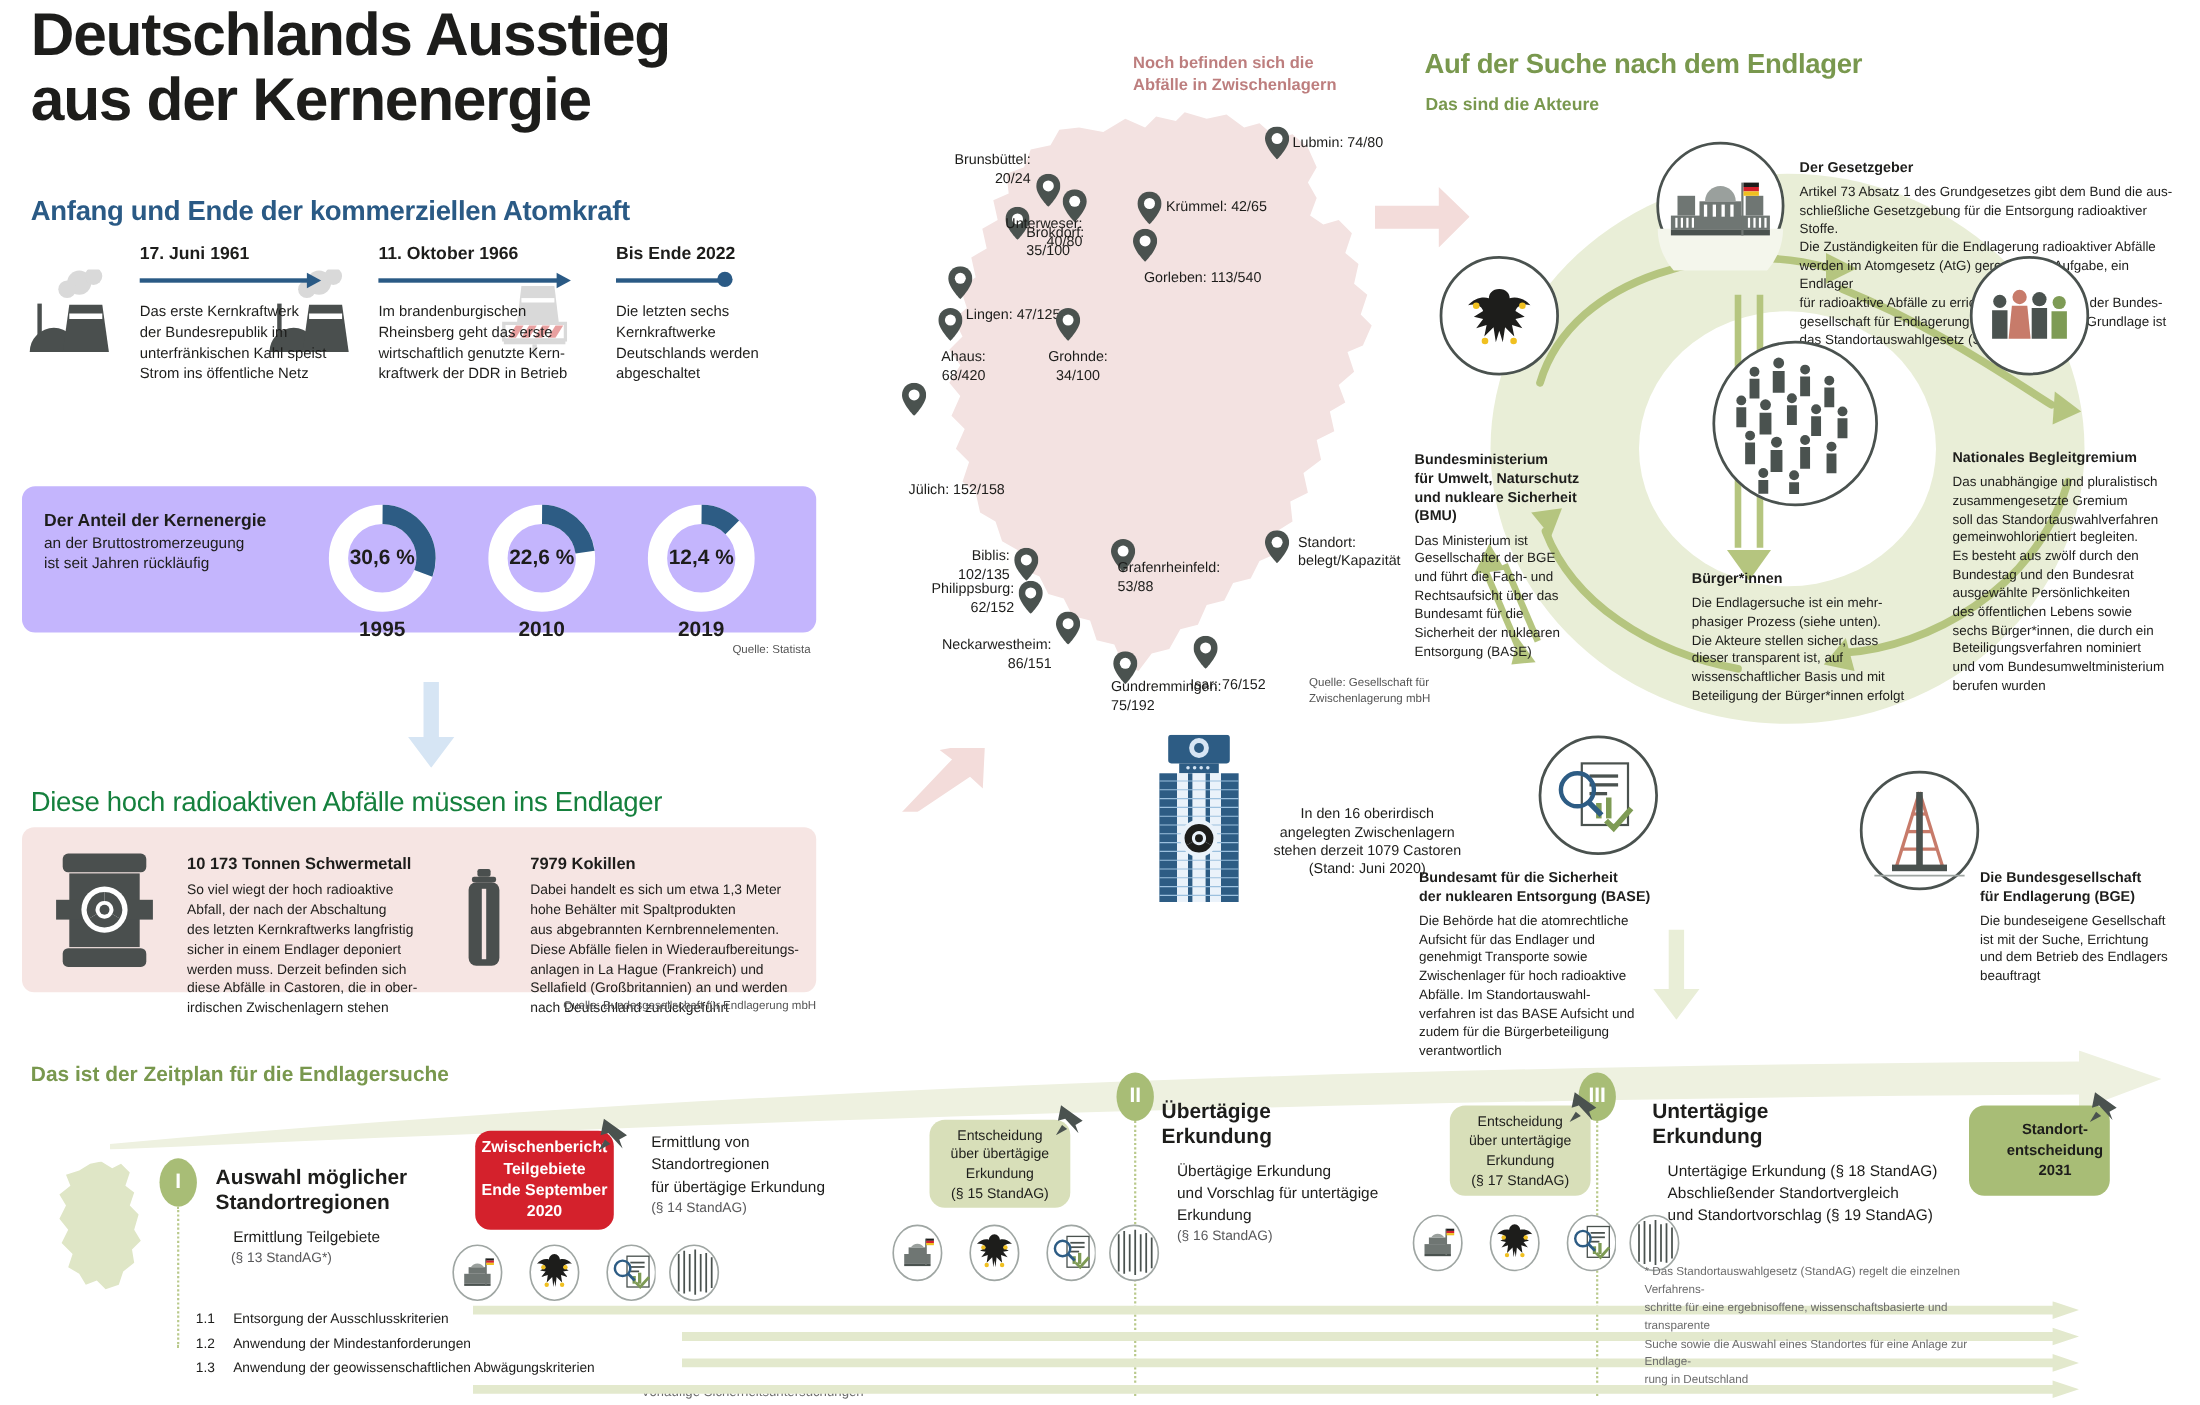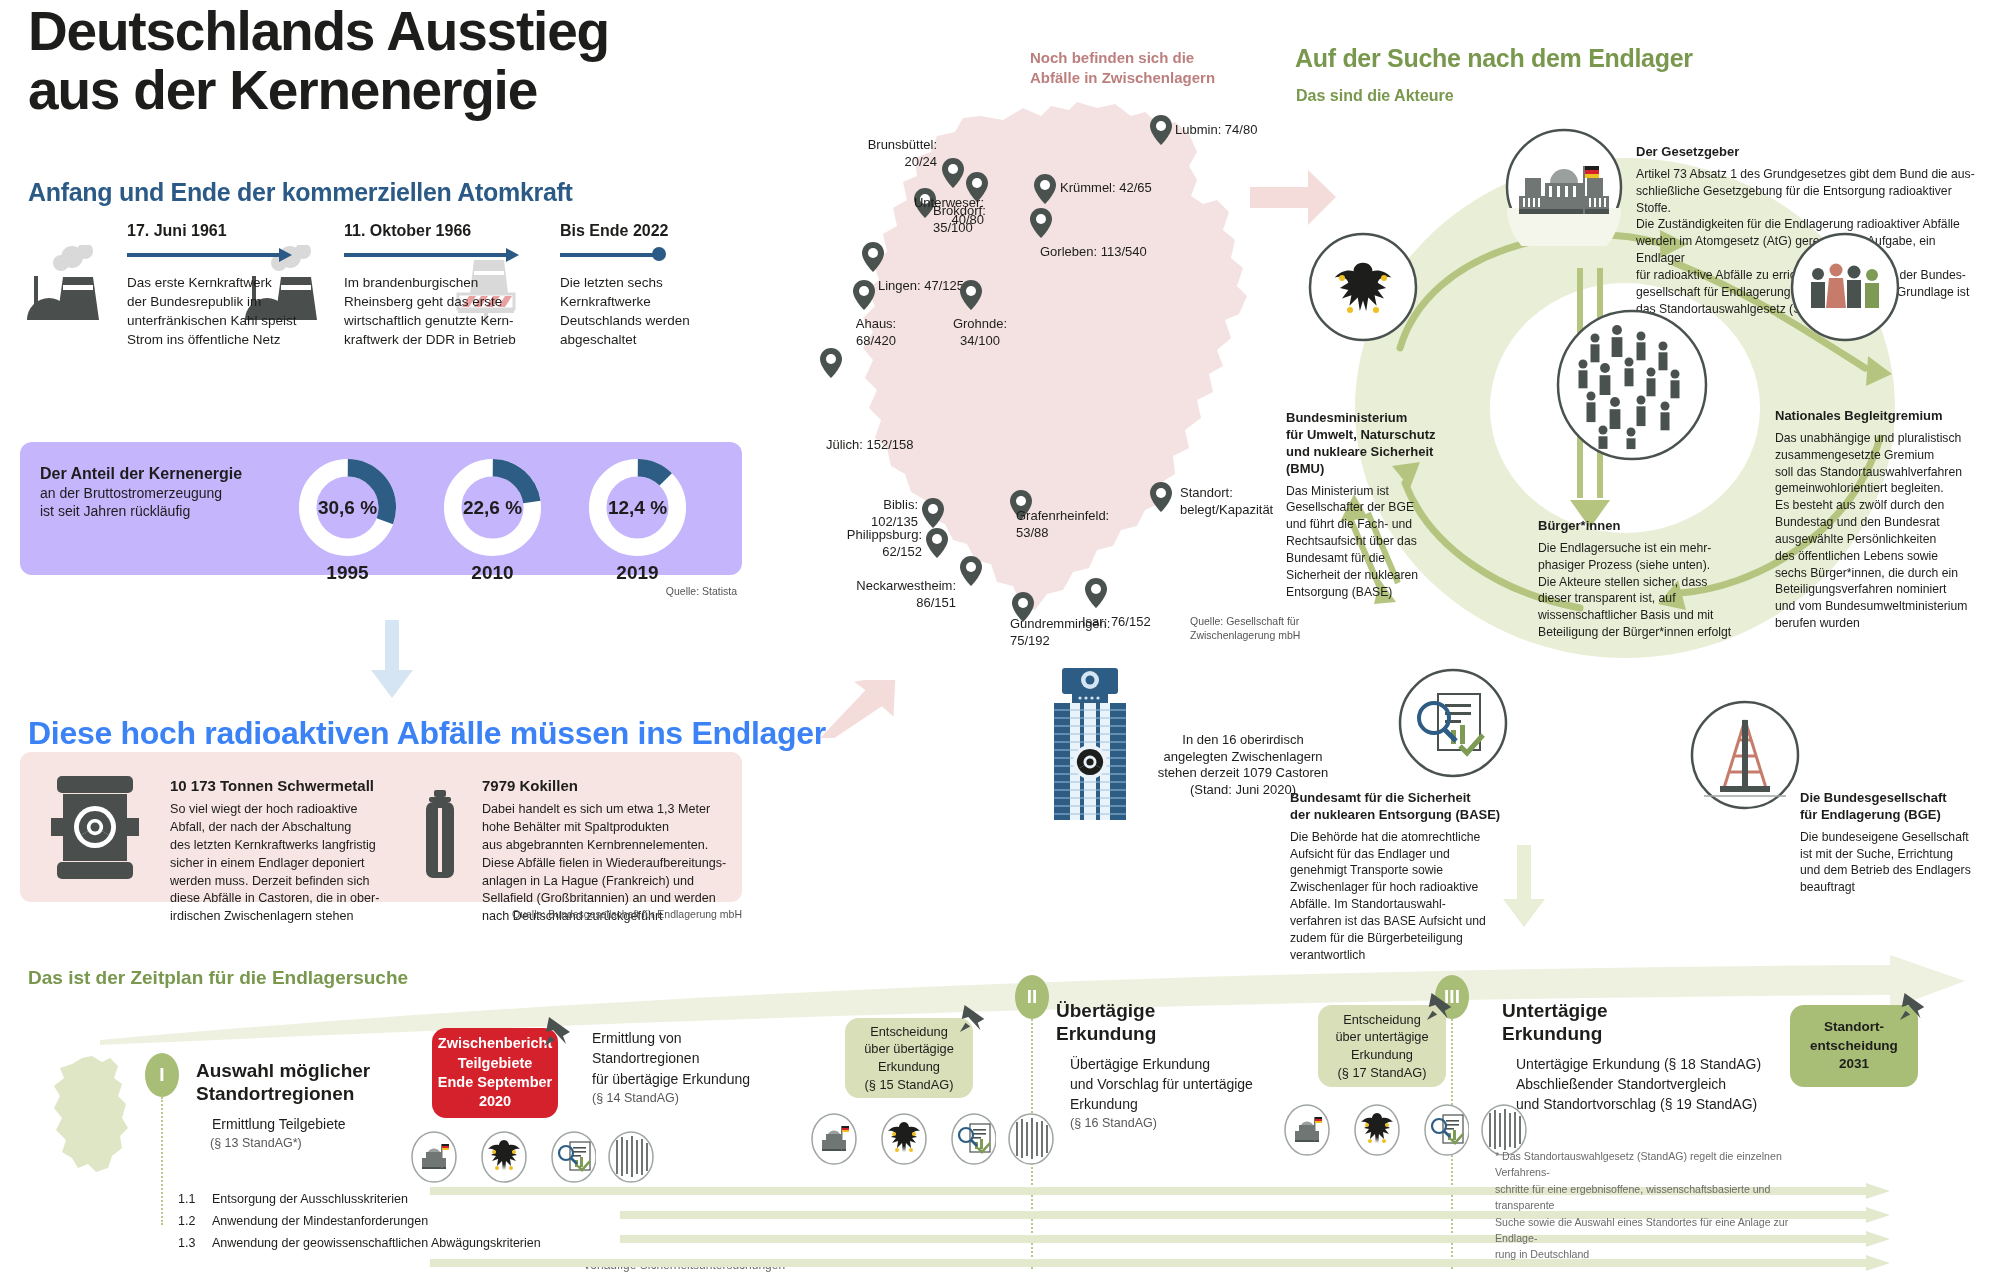--- a/index.html
+++ b/index.html
@@ -17,22 +17,22 @@
   .h1 {
     position: absolute; left: 28px; top: 2px;
     font-size: 55px; font-weight: bold; line-height: 1.08;
     letter-spacing: -1.2px; color: #1d1d1b; width: 700px;
   }
   .sec-blue {
     position: absolute; font-size: 25px; font-weight: bold;
     color: #2a5a85; letter-spacing: -0.3px;
   }
   .sec-pink {
-    position: absolute; font-size: 32px; font-weight: bold;
-    color: #3b82f6; letter-spacing: -0.3px;
+    position: absolute; font-size: 25px; font-weight: normal;
+    color: #15803d; letter-spacing: -0.3px;
   }
   .sec-green {
     position: absolute; font-size: 25px; font-weight: bold;
     color: #79984e; letter-spacing: -0.3px;
   }
   .sec-green-sm {
     position: absolute; font-size: 16px; font-weight: bold;
     color: #79984e;
   }
   .sec-pink-sm {
@@ -114,21 +114,21 @@
     color: #fff; font-size: 14.5px; font-weight: bold; line-height: 1.33;
     text-align: center; display: flex; align-items: center; justify-content: center;
     padding: 6px;
   }
   .milestone-green {
     position: absolute; background: #d8dfb9; border-radius: 14px;
     color: #1d1d1b; font-size: 12.8px; line-height: 1.38;
     text-align: center; display: flex; align-items: center; justify-content: center;
     padding: 6px;
   }
-  .milestone-green.dark { background: #a8bd76; font-size: 13.5px; font-weight: bold; }
+  .milestone-green.dark { background: #a8bd76; font-size: 13.5px; font-weight: bold; justify-content: flex-end; }
   .roman {
     position: absolute; width: 34px; height: 44px; border-radius: 17px/22px;
     background: #a8bd76; color: #fff; font-size: 19px; font-weight: bold;
     display: flex; align-items: center; justify-content: center;
   }
   .dotline {
     position: absolute; width: 0; border-left: 2px dotted #b9c98b;
   }
   .crit { position: absolute; font-size: 12.5px; color: #1d1d1b; }
   .crit span.n { display: inline-block; width: 34px; }

